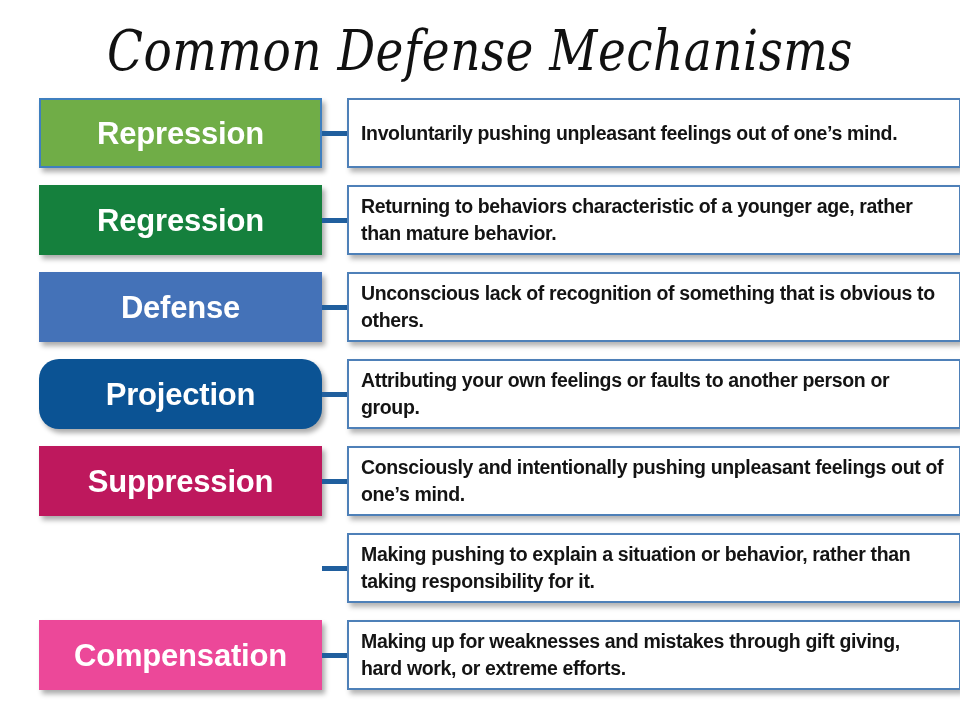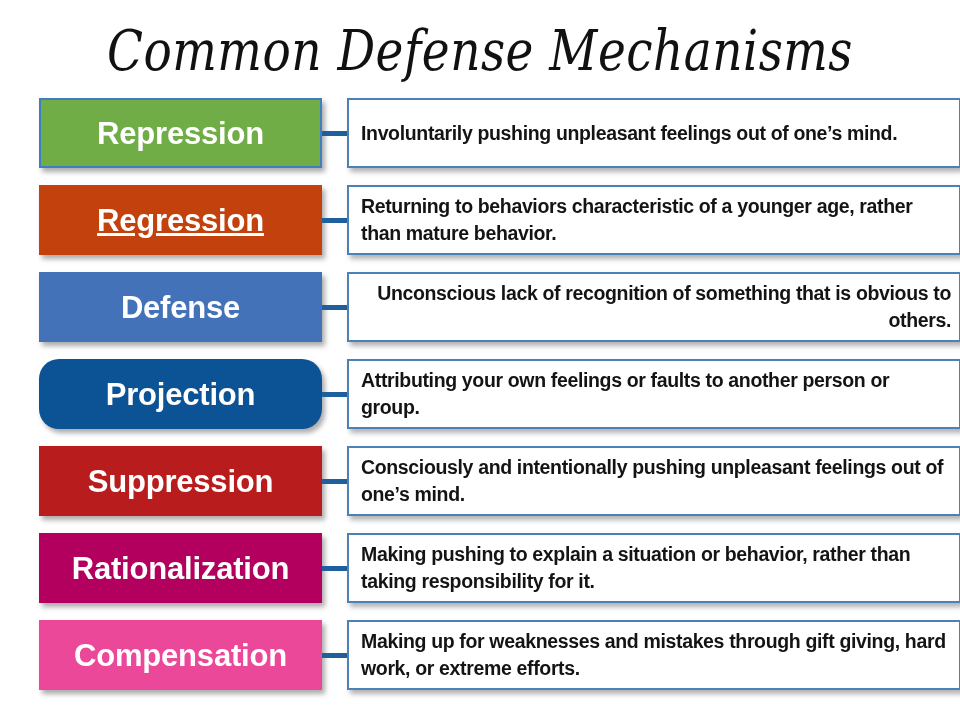--- a/index.html
+++ b/index.html
@@ -89,21 +89,21 @@
     left: 331px;
     top: 0;
     width: 614px;
     height: 70px;
     box-sizing: border-box;
     background: #ffffff;
     border: 2px solid #4E80B8;
     box-shadow: 3px 4px 5px rgba(0,0,0,0.30);
     display: flex;
     align-items: center;
-    padding: 0 8px 0 12px;
+    padding: 0 15px 0 12px;
   }
   .desc-text {
     font-family: "Liberation Sans", sans-serif;
     font-weight: bold;
     font-size: 19.5px;
     line-height: 1.38;
     color: #141414;
     letter-spacing: -0.35px;
   }
 </style>
@@ -118,63 +118,60 @@
     <div class="label-box outlined" style="background:#70AD47;">
       <span>Repression</span>
     </div>
     <div class="connector" style="background: rgb(32, 95, 158);"></div>
     <div class="desc-box" style="border-color: rgb(78, 128, 184);">
       <span class="desc-text">Involuntarily pushing unpleasant feelings out of one’s mind.</span>
     </div>
   </div>
 
   <div class="row" style="top:185px;">
-    <div class="label-box" style="background:#c2410c;text-decoration:underline;">
+    <div class="label-box" style="background:#15803d;">
       <span>Regression</span>
     </div>
     <div class="connector" style="background: rgb(32, 95, 158);"></div>
     <div class="desc-box" style="border-color: rgb(78, 128, 184);">
       <span class="desc-text">Returning to behaviors characteristic of a younger age, rather than mature behavior.</span>
     </div>
   </div>
 
   <div class="row" style="top:272px;">
     <div class="label-box" style="background:#4472B8;">
       <span>Defense</span>
     </div>
     <div class="connector" style="background: rgb(32, 95, 158);"></div>
-    <div class="desc-box" style="border-color: rgb(78, 128, 184); text-align: right;">
+    <div class="desc-box" style="border-color: rgb(78, 128, 184);">
       <span class="desc-text">Unconscious lack of recognition of something that is obvious to others.</span>
     </div>
   </div>
 
   <div class="row" style="top:359px;">
     <div class="label-box" style="background:#0B5394;border-radius:20px;">
       <span>Projection</span>
     </div>
     <div class="connector" style="background: rgb(32, 95, 158);"></div>
     <div class="desc-box" style="border-color: rgb(78, 128, 184);">
       <span class="desc-text">Attributing your own feelings or faults to another person or group.</span>
     </div>
   </div>
 
   <div class="row" style="top:446px;">
-    <div class="label-box" style="background:#b91c1c;">
+    <div class="label-box" style="background:#be185d;">
       <span>Suppression</span>
     </div>
     <div class="connector" style="background: rgb(32, 95, 158);"></div>
     <div class="desc-box" style="border-color: rgb(78, 128, 184);">
       <span class="desc-text">Consciously and intentionally pushing unpleasant feelings out of one’s mind.</span>
     </div>
   </div>
 
   <div class="row" style="top:533px;">
-    <div class="label-box" style="background:#B3005F;">
-      <span>Rationalization</span>
-    </div>
     <div class="connector" style="background: rgb(32, 95, 158);"></div>
     <div class="desc-box" style="border-color: rgb(78, 128, 184);">
       <span class="desc-text">Making pushing to explain a situation or behavior, rather than taking responsibility for it.</span>
     </div>
   </div>
 
   <div class="row" style="top:620px;">
     <div class="label-box" style="background:#ec4899;">
       <span>Compensation</span>
     </div>

